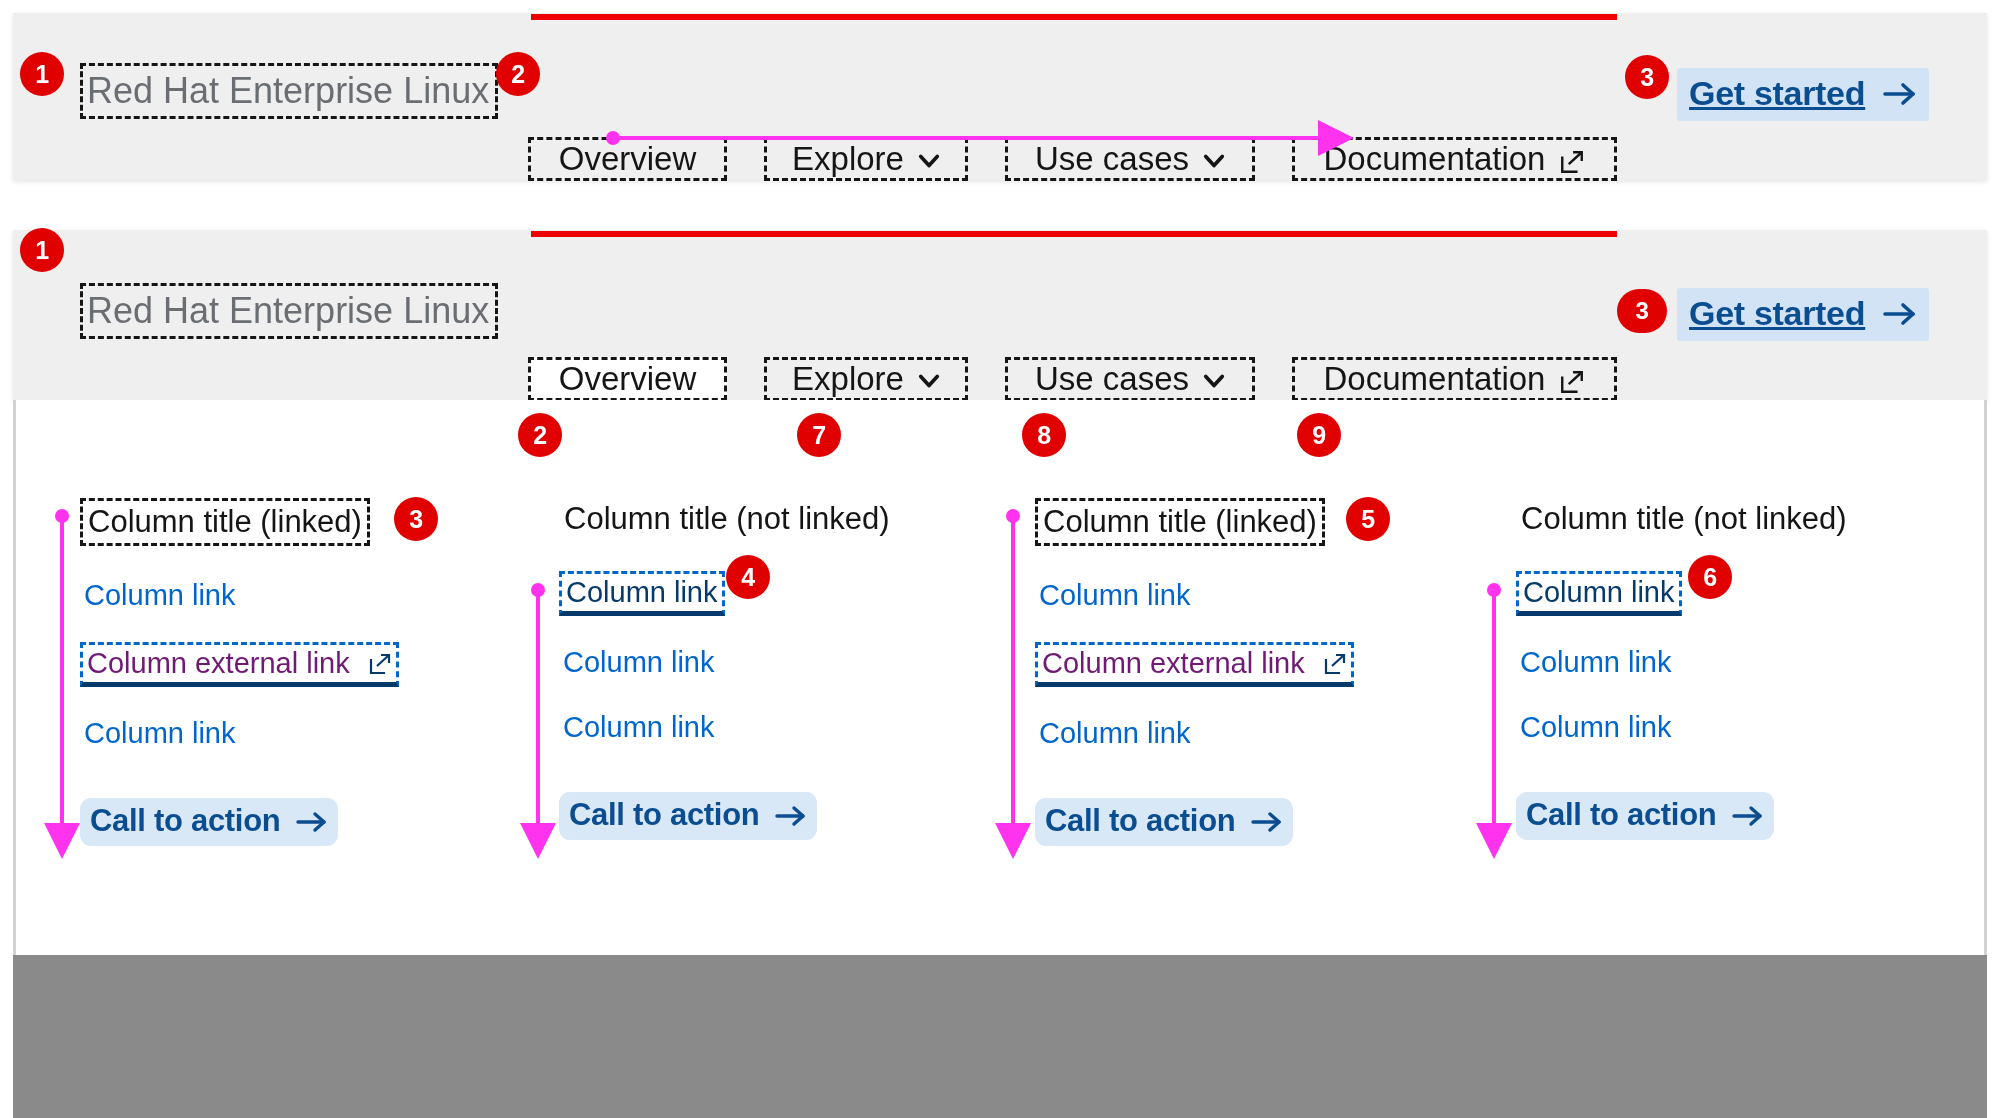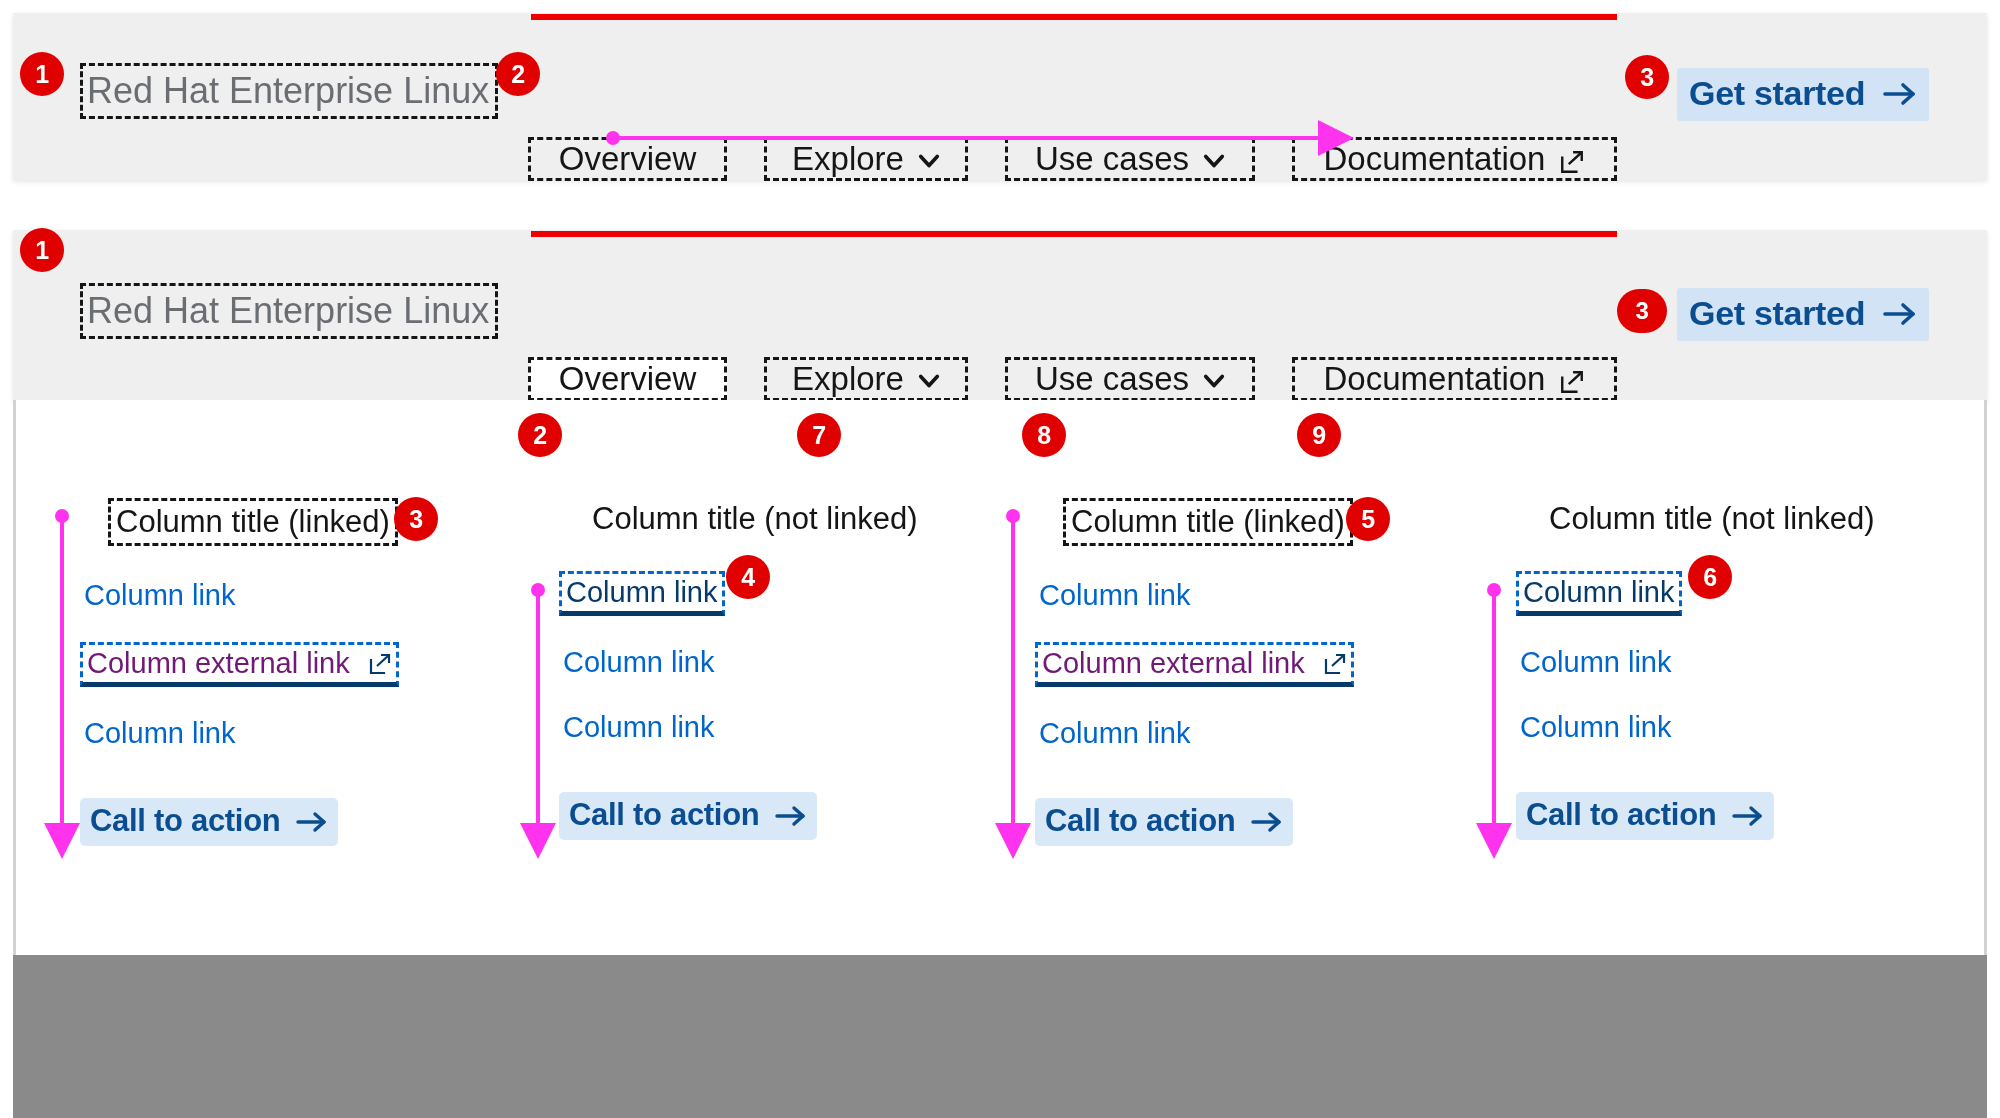--- a/index.html
+++ b/index.html
@@ -54,40 +54,41 @@
 
   .getstarted{
     position:absolute;
     display:flex;align-items:center;gap:18px;
     background:#d2e3f5;color:#0b4d91;
     font-size:34px;font-weight:bold;
     padding:6px 12px 8px 12px;
     white-space:nowrap;
     border-radius:3px;
     letter-spacing:-0.3px;
+    text-decoration:underline;
   }
   .getstarted .arr{display:inline-block;width:34px;height:28px;position:relative;top:2px;}
 
   
   .panel{
     position:absolute;left:13px;top:400px;width:1974px;height:555px;
     background:#ffffff;
     border-left:3px solid #d2d2d2;
     border-right:3px solid #d2d2d2;
     box-sizing:border-box;
   }
   .footerband{
     position:absolute;left:13px;top:955px;width:1974px;height:163px;
     background:#8a8a8a;
   }
 
   .col{position:absolute;top:0;}
   .col-title{
     font-size:31px;color:#151515;white-space:nowrap;
-    display:inline-block;padding:3px 5px;margin-left:28px;
+    display:inline-block;padding:3px 5px;
   }
   .col-title.linked{border:3px dashed #151515;}
   .col-link{
     font-size:29px;color:#0066cc;white-space:nowrap;
     display:inline-block;padding:2px 4px;
   }
   .col-link.focused{
     border:3px dashed #06c;
     border-bottom:5px solid #063a6b;
     color:#063a6b;
@@ -96,21 +97,21 @@
     color:#701a75;
     border:3px dashed #06c;
     border-bottom:5px solid #063a6b;
   }
   .col-link .ext{width:24px;height:24px;margin-left:10px;}
   .cta{
     display:inline-flex;align-items:center;gap:16px;
     background:#d9e8f6;color:#0b4d91;
     font-size:31px;font-weight:bold;
     padding:5px 10px 7px 10px;
-    white-space:nowrap;border-radius:5px;letter-spacing:-0.3px;
+    white-space:nowrap;border-radius:11px;letter-spacing:-0.3px;
   }
   .cta .arr{display:inline-block;width:32px;height:26px;position:relative;top:2px;}
 
   .hintlabel{
     position:absolute;color:#ee0000;font-size:28px;white-space:nowrap;
   }
 
   svg{display:block;overflow:visible;}
   .annot{position:absolute;left:0;top:0;width:2000px;height:1118px;pointer-events:none;z-index:20;}
 </style>

